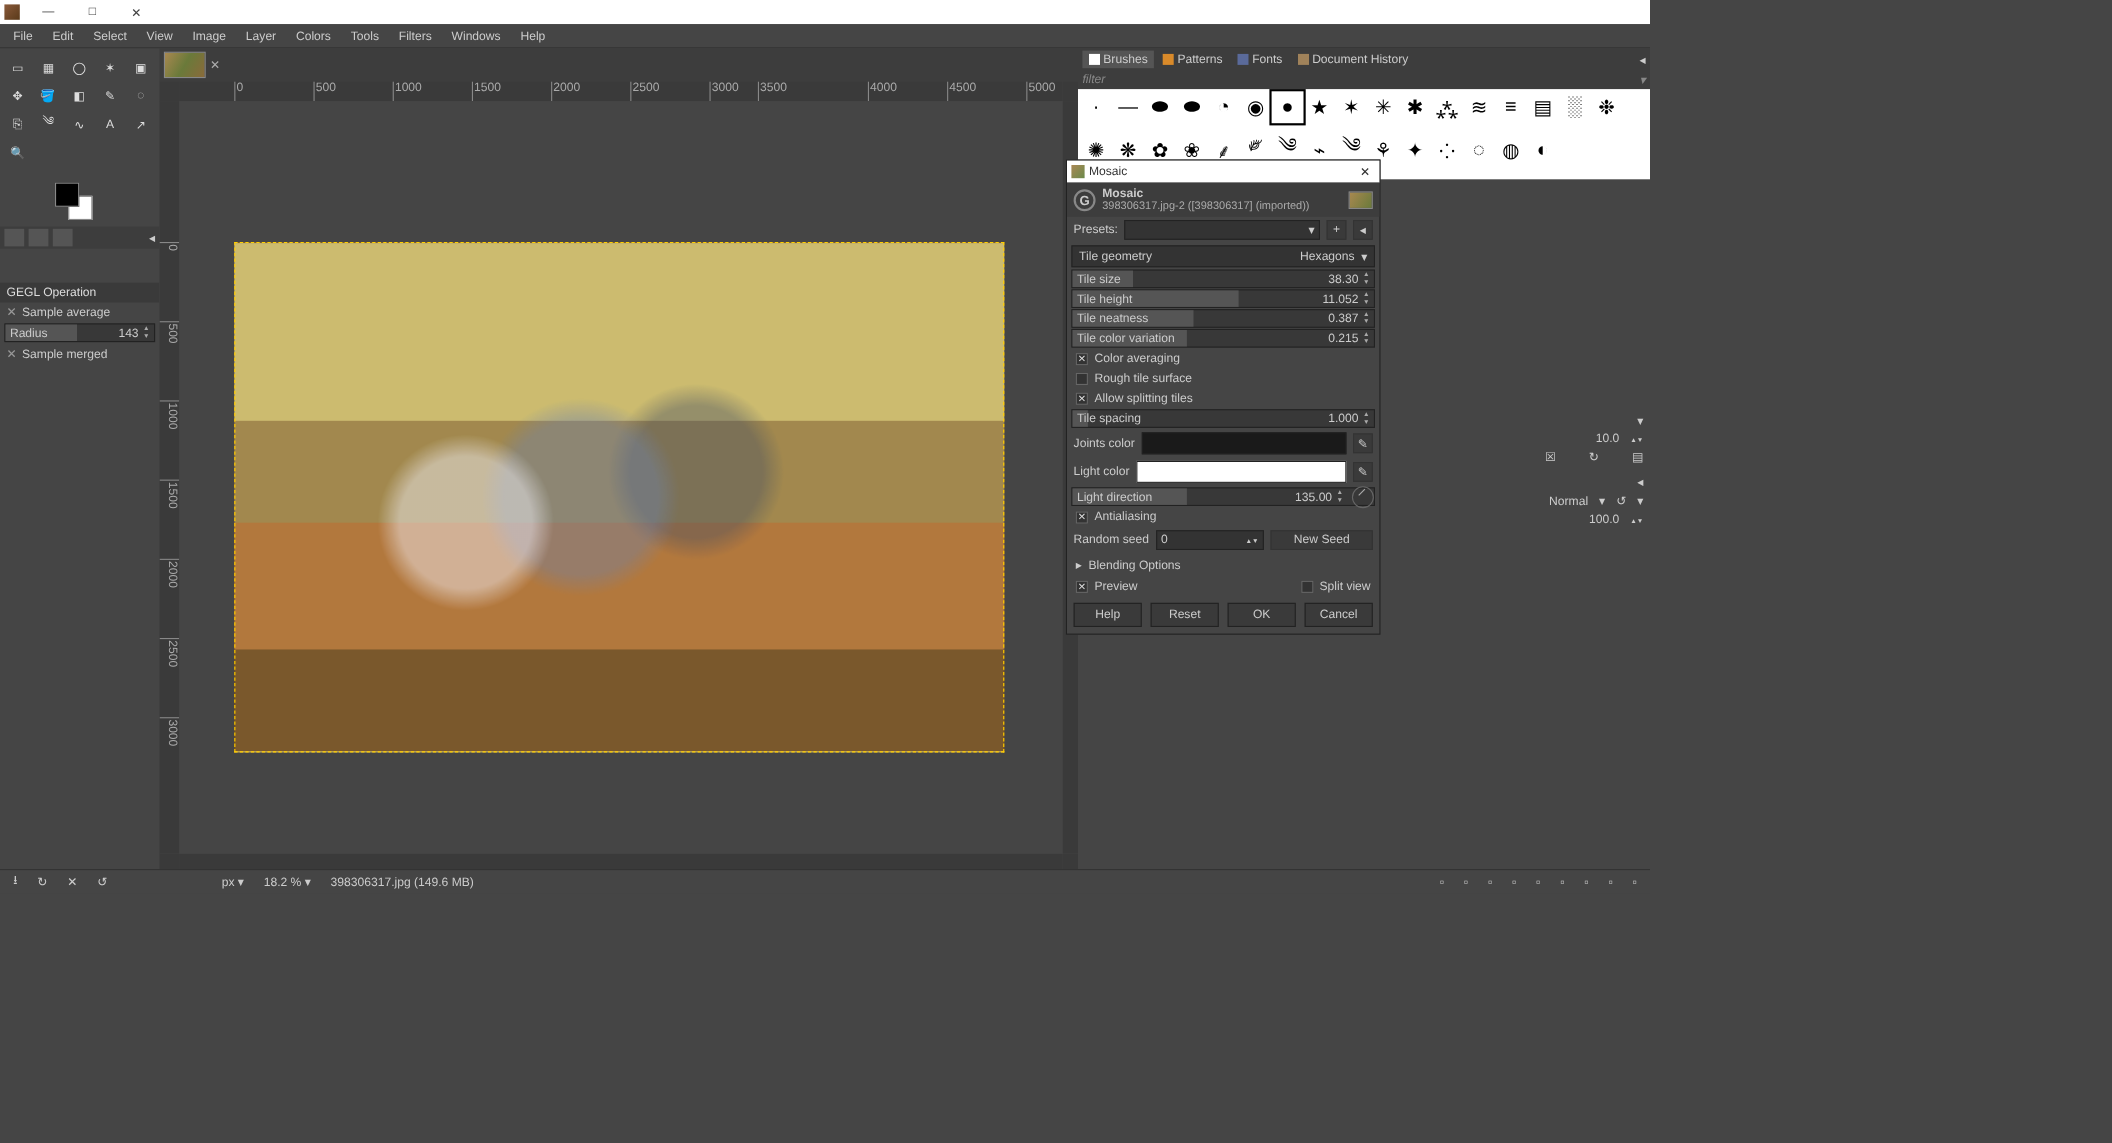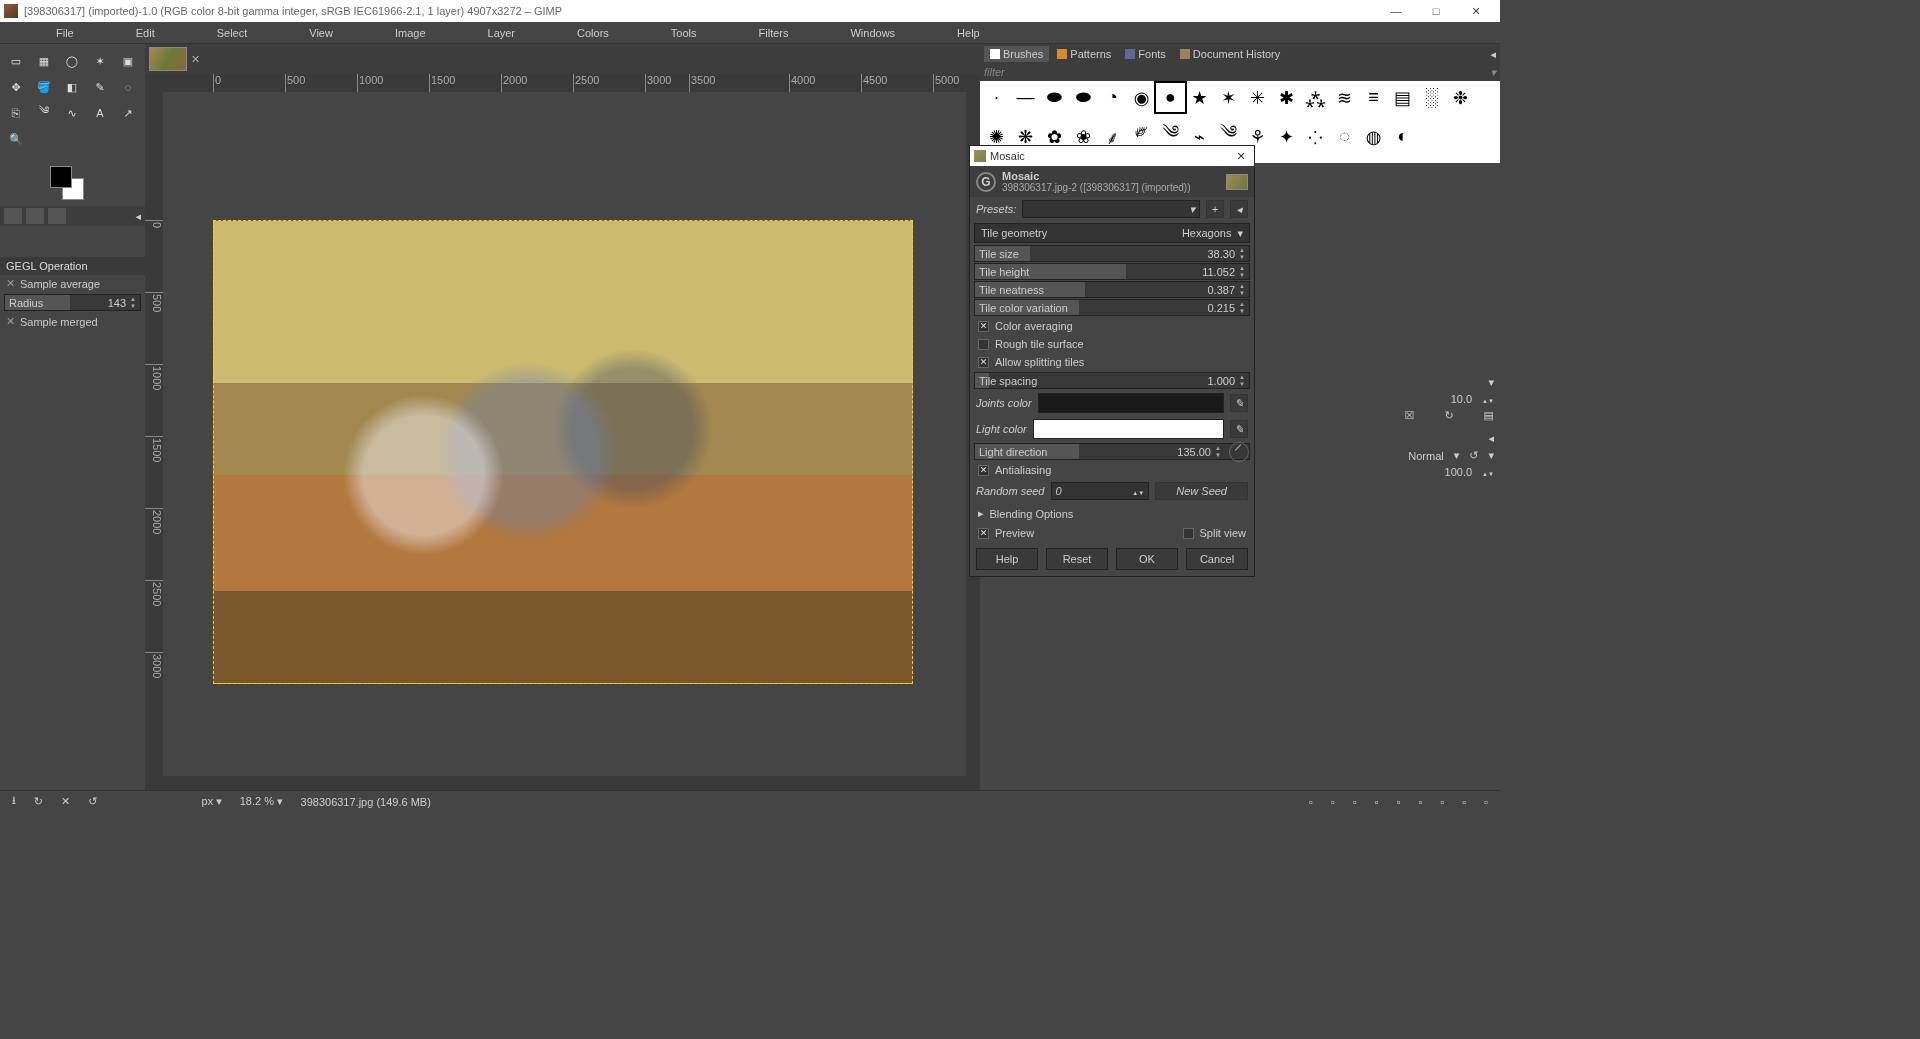--- a/index.html
+++ b/index.html
@@ -6,21 +6,21 @@
 body { background:#454545; color:#ccc; width:1500px; height:812px; overflow:hidden; position:relative; }
 
 
 .titlebar { height:22px; background:#fff; color:#666; display:flex; align-items:center; padding:0 4px; }
 .titlebar .app-icon { width:14px; height:14px; background:linear-gradient(135deg,#8a5a3a,#5a3a1a); margin-right:6px; }
 .titlebar .title { flex:1; }
 .titlebar .winbtn { width:40px; height:22px; display:flex; align-items:center; justify-content:center; color:#444; }
 
 
 .menubar { height:22px; background:#454545; display:flex; align-items:center; padding:0 4px; gap:2px; border-bottom:1px solid #333;}
-.menubar .mitem { padding:3px 8px; cursor:default;margin-left:44px; }
+.menubar .mitem { padding:3px 8px; cursor:default; }
 
 
 .main { display:flex; height:calc(100% - 22px - 22px - 22px); }
 .left-col { width:145px; background:#454545; display:flex; flex-direction:column; }
 .mid-col { flex:1; background:#454545; display:flex; flex-direction:column; position:relative; }
 .right-col { width:520px; background:#454545; display:flex; flex-direction:column; position:relative; }
 
 
 .toolbox { padding:4px 2px; }
 .toolbox .tool-row { display:flex; }
@@ -90,21 +90,21 @@
 .dlg-title { height:20px; background:#fff; color:#333; display:flex; align-items:center; padding:0 4px; gap:4px;}
 .dlg-title .mini{ width:12px;height:12px;background:linear-gradient(135deg,#aa8855,#6a8a4a); }
 .dlg-title .tt { flex:1; }
 .dlg-title .cx { color:#333; width:18px; text-align:center; }
 .dlg-header { padding:4px 6px; background:#3d3d3d; display:flex; align-items:center; gap:6px;}
 .dlg-header .g { width:20px; height:20px; border:2px solid #888; border-radius:50%; position:relative; display:flex; align-items:center; justify-content:center; color:#ccc; font-weight:bold; font-size:12px;}
 .dlg-header .hbox{ flex:1; }
 .dlg-header .hthumb { width:22px; height:16px; background:linear-gradient(120deg,#a88850,#6a7a3a); border:1px solid #888;}
 .dlg-sub { font-size:10px; color:#aaa; }
 
-.dlg-row { display:flex; align-items:center; padding:3px 6px; gap:6px;font-style:italic; }
+.dlg-row { display:flex; align-items:center; padding:3px 6px; gap:6px; }
 .dlg-row label { flex:0 0 auto; }
 .combo { flex:1; background:#333; height:18px; display:flex; align-items:center; justify-content:flex-end; padding:0 4px; border:1px solid #222;}
 .combo .car::after{content:"▾"; color:#ccc;}
 .iconbtn { width:18px; height:18px; display:flex; align-items:center; justify-content:center; color:#ccc; border:1px solid #333; background:#3a3a3a;}
 .wide-combo { background:#333; border:1px solid #222; margin:2px 4px; height:20px; display:flex; align-items:center; padding:0 6px;}
 .wide-combo .nm{flex:1;}
 .dlg .slider-row { margin:1px 4px; }
 
 .chk-row { display:flex; align-items:center; gap:6px; padding:3px 8px;}
 .chk { width:11px; height:11px; background:#333; border:1px solid #666; display:inline-flex; align-items:center; justify-content:center; font-size:9px; color:#ddd;}
@@ -121,21 +121,20 @@
 .statusbar .dd::after{content:" ▾";}
 
 .rlayer{ position:absolute; right:0; top:330px; width:235px; }
 .rlayer .srow{ display:flex; align-items:center; justify-content:flex-end; gap:10px; padding:2px 6px;}
 </style>
 </head>
 <body>
 
 <div class="titlebar">
   <div class="app-icon"></div>
-  <div class="title">[398306317] (imported)-1.0 (RGB color 8-bit gamma integer, sRGB IEC61966-2.1, 1 layer) 4907x3272 – GIMP</div>
   <div class="winbtn">—</div>
   <div class="winbtn">□</div>
   <div class="winbtn">✕</div>
 </div>
 
 <div class="menubar" id="menubar">
     <span class="mitem">File</span>
     <span class="mitem">Edit</span>
     <span class="mitem">Select</span>
     <span class="mitem">View</span>

